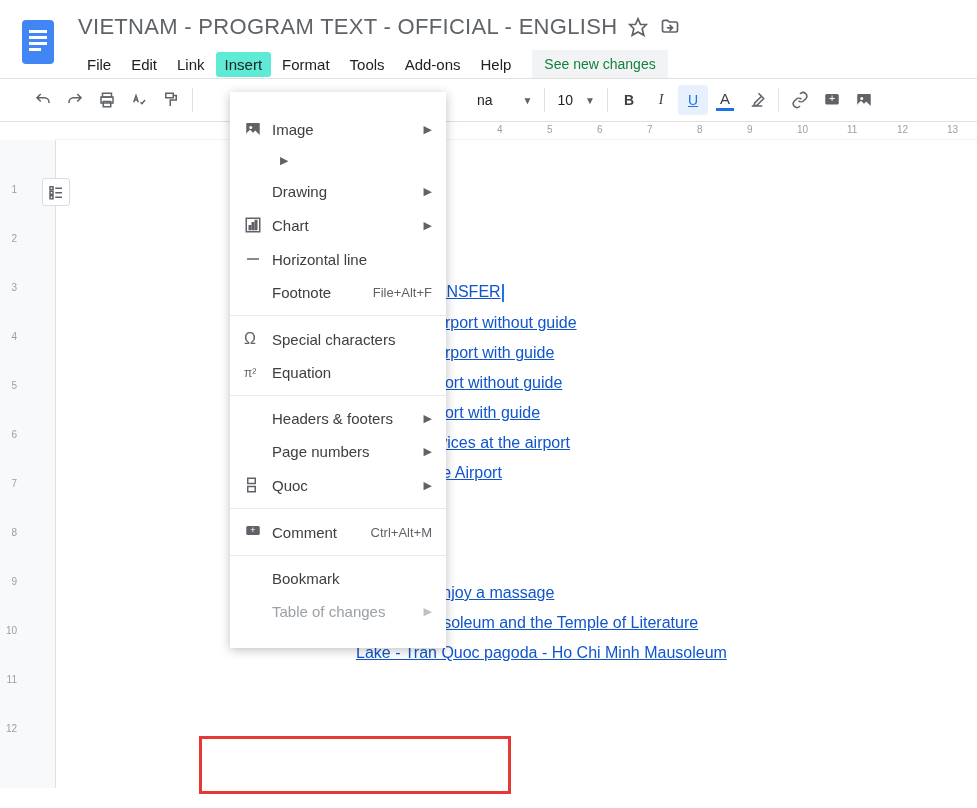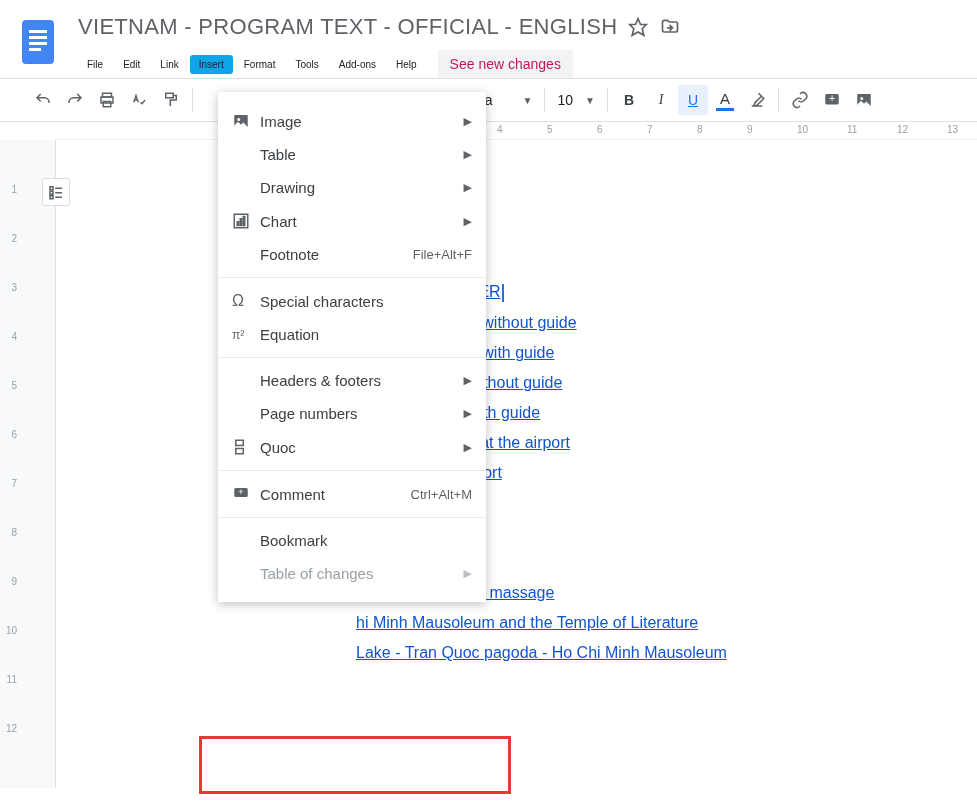--- a/index.html
+++ b/index.html
@@ -49,29 +49,29 @@
     justify-content: center;
   }
   .menubar {
     display: flex;
     align-items: center;
     gap: 2px;
     padding-top: 10px;
   }
   .menu-item {
     padding: 4px 9px;
-    font-size: 10px;
+    font-size: 15px;
     color: #202124;
     cursor: pointer;
     border-radius: 3px;
   }
-  .menu-item.active { background: #0ea5e9; }
+  .menu-item.active { background: #5eead4; }
   .see-changes {
     background: #f1f3f4;
-    color: #be185d;
+    color: #15803d;
     padding: 6px 12px;
     font-size: 14px;
     margin-left: 10px;
     border-radius: 0;
     cursor: pointer;
   }
   .toolbar {
     border-top: 1px solid #e0e0e0;
     border-bottom: 1px solid #e0e0e0;
     display: flex;
@@ -238,27 +238,27 @@
     display: inline-block;
     width: 2px;
     height: 18px;
     background: #1a73e8;
     vertical-align: middle;
     margin-left: 1px;
   }
   
   .insert-menu {
     position: absolute;
-    left: 218px;
+    left: 230px;
     top: 92px;
-    width: 268px;
+    width: 216px;
     background: #fff;
     box-shadow: 0 2px 10px rgba(0,0,0,0.25);
     z-index: 100;
-    padding: 12px 0;
+    padding: 20px 0;
     font-size: 15px;
   }
   .im-item {
     display: flex;
     align-items: center;
     padding: 8px 14px;
     cursor: pointer;
     color: #3c4043;
     position: relative;
   }
@@ -523,41 +523,48 @@
           <rect x="3" y="4" width="18" height="16" rx="1"></rect>
           <circle cx="9" cy="10" r="2" fill="#fff"></circle>
           <path d="M3 18l5-5 4 4 3-3 6 6H3z" fill="#fff"></path>
         </svg>
       </span>
     <span class="im-label">Image</span>
     <span class="im-arrow">▶</span>
   </div>
   <div class="im-item">
     <span class="im-icon"></span>
-    <span class="im-label">Table</span>
     <span class="im-arrow">▶</span>
   </div>
   <div class="im-item">
     <span class="im-icon"></span>
     <span class="im-label">Drawing</span>
     <span class="im-arrow">▶</span>
   </div>
   <div class="im-item">
     <span class="im-icon">
         <svg width="18" height="18" viewBox="0 0 24 24" fill="none" stroke="#5f6368" stroke-width="2">
           <rect x="3" y="3" width="18" height="18"></rect>
           <rect x="7" y="13" width="2" height="5" fill="#5f6368"></rect>
           <rect x="11" y="9" width="2" height="9" fill="#5f6368"></rect>
           <rect x="15" y="6" width="2" height="12" fill="#5f6368"></rect>
         </svg>
       </span>
     <span class="im-label">Chart</span>
     <span class="im-arrow">▶</span>
   </div>
   <div class="im-item">
+    <span class="im-icon">
+        <svg width="18" height="18" viewBox="0 0 24 24" stroke="#5f6368" stroke-width="2">
+          <line x1="4" y1="12" x2="20" y2="12"></line>
+        </svg>
+      </span>
+    <span class="im-label">Horizontal line</span>
+  </div>
+  <div class="im-item">
     <span class="im-icon"></span>
     <span class="im-label">Footnote</span>
     <span class="im-shortcut">File+Alt+F</span>
   </div>
   <div class="im-divider"></div>
   <div class="im-item">
     <span class="im-icon" style="font-size:16px">Ω</span>
     <span class="im-label">Special characters</span>
   </div>
   <div class="im-item">

